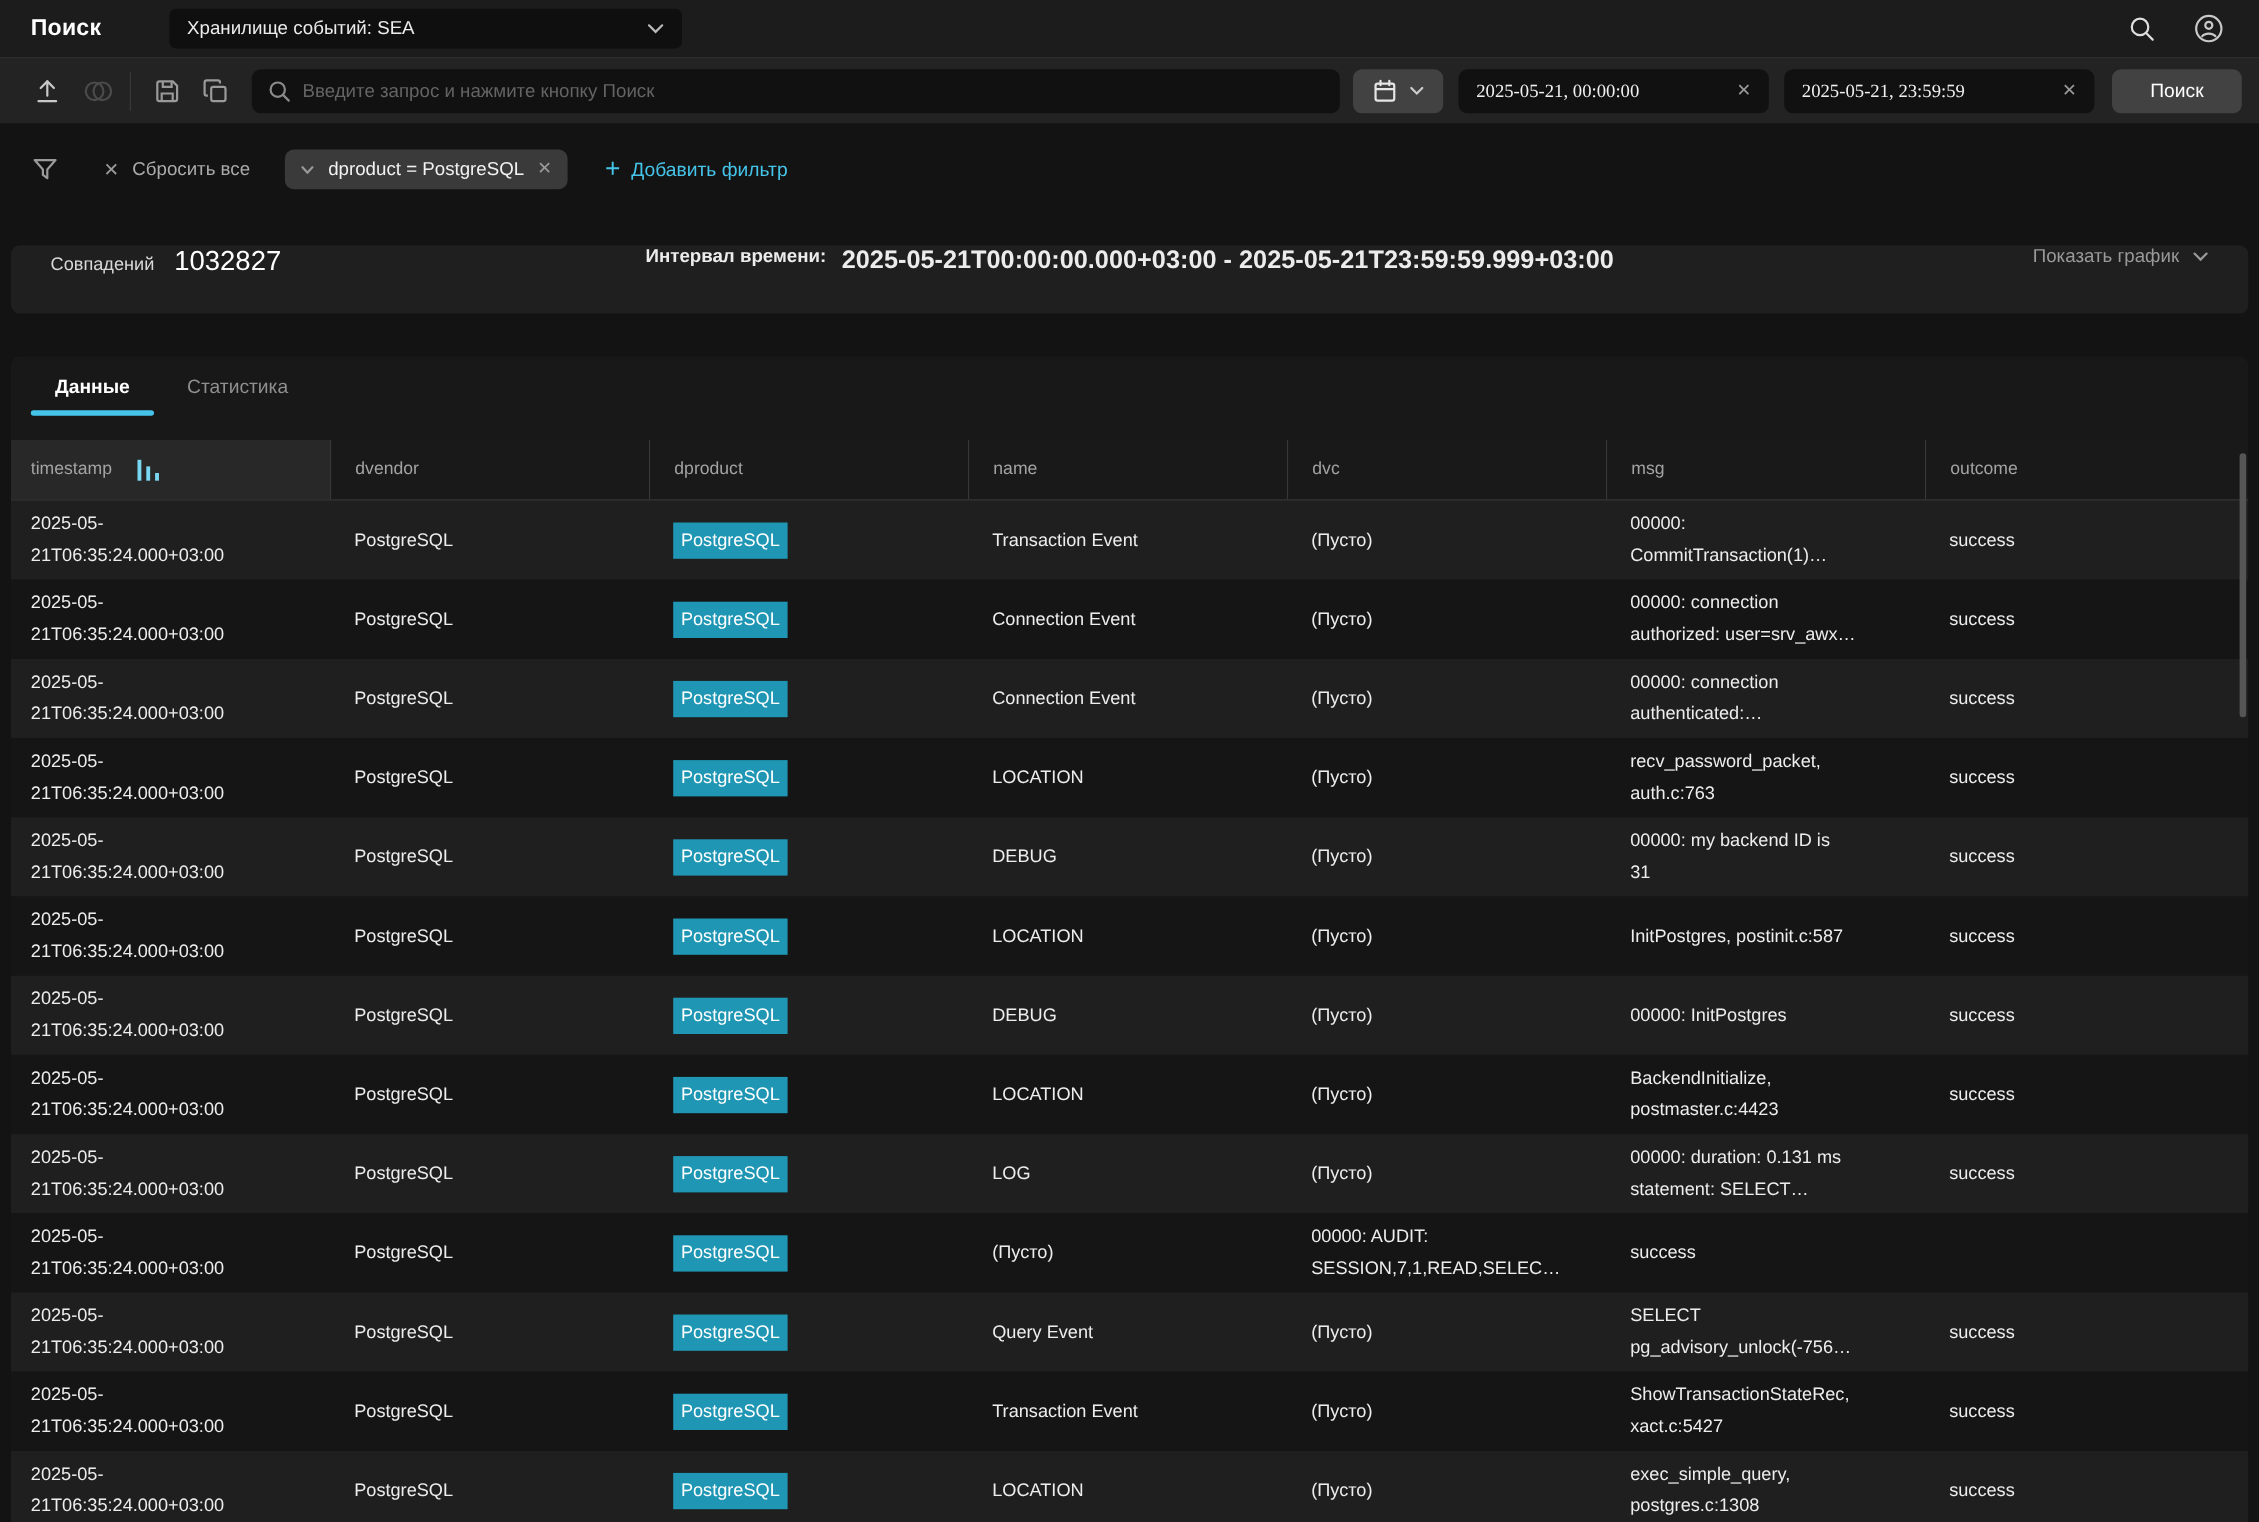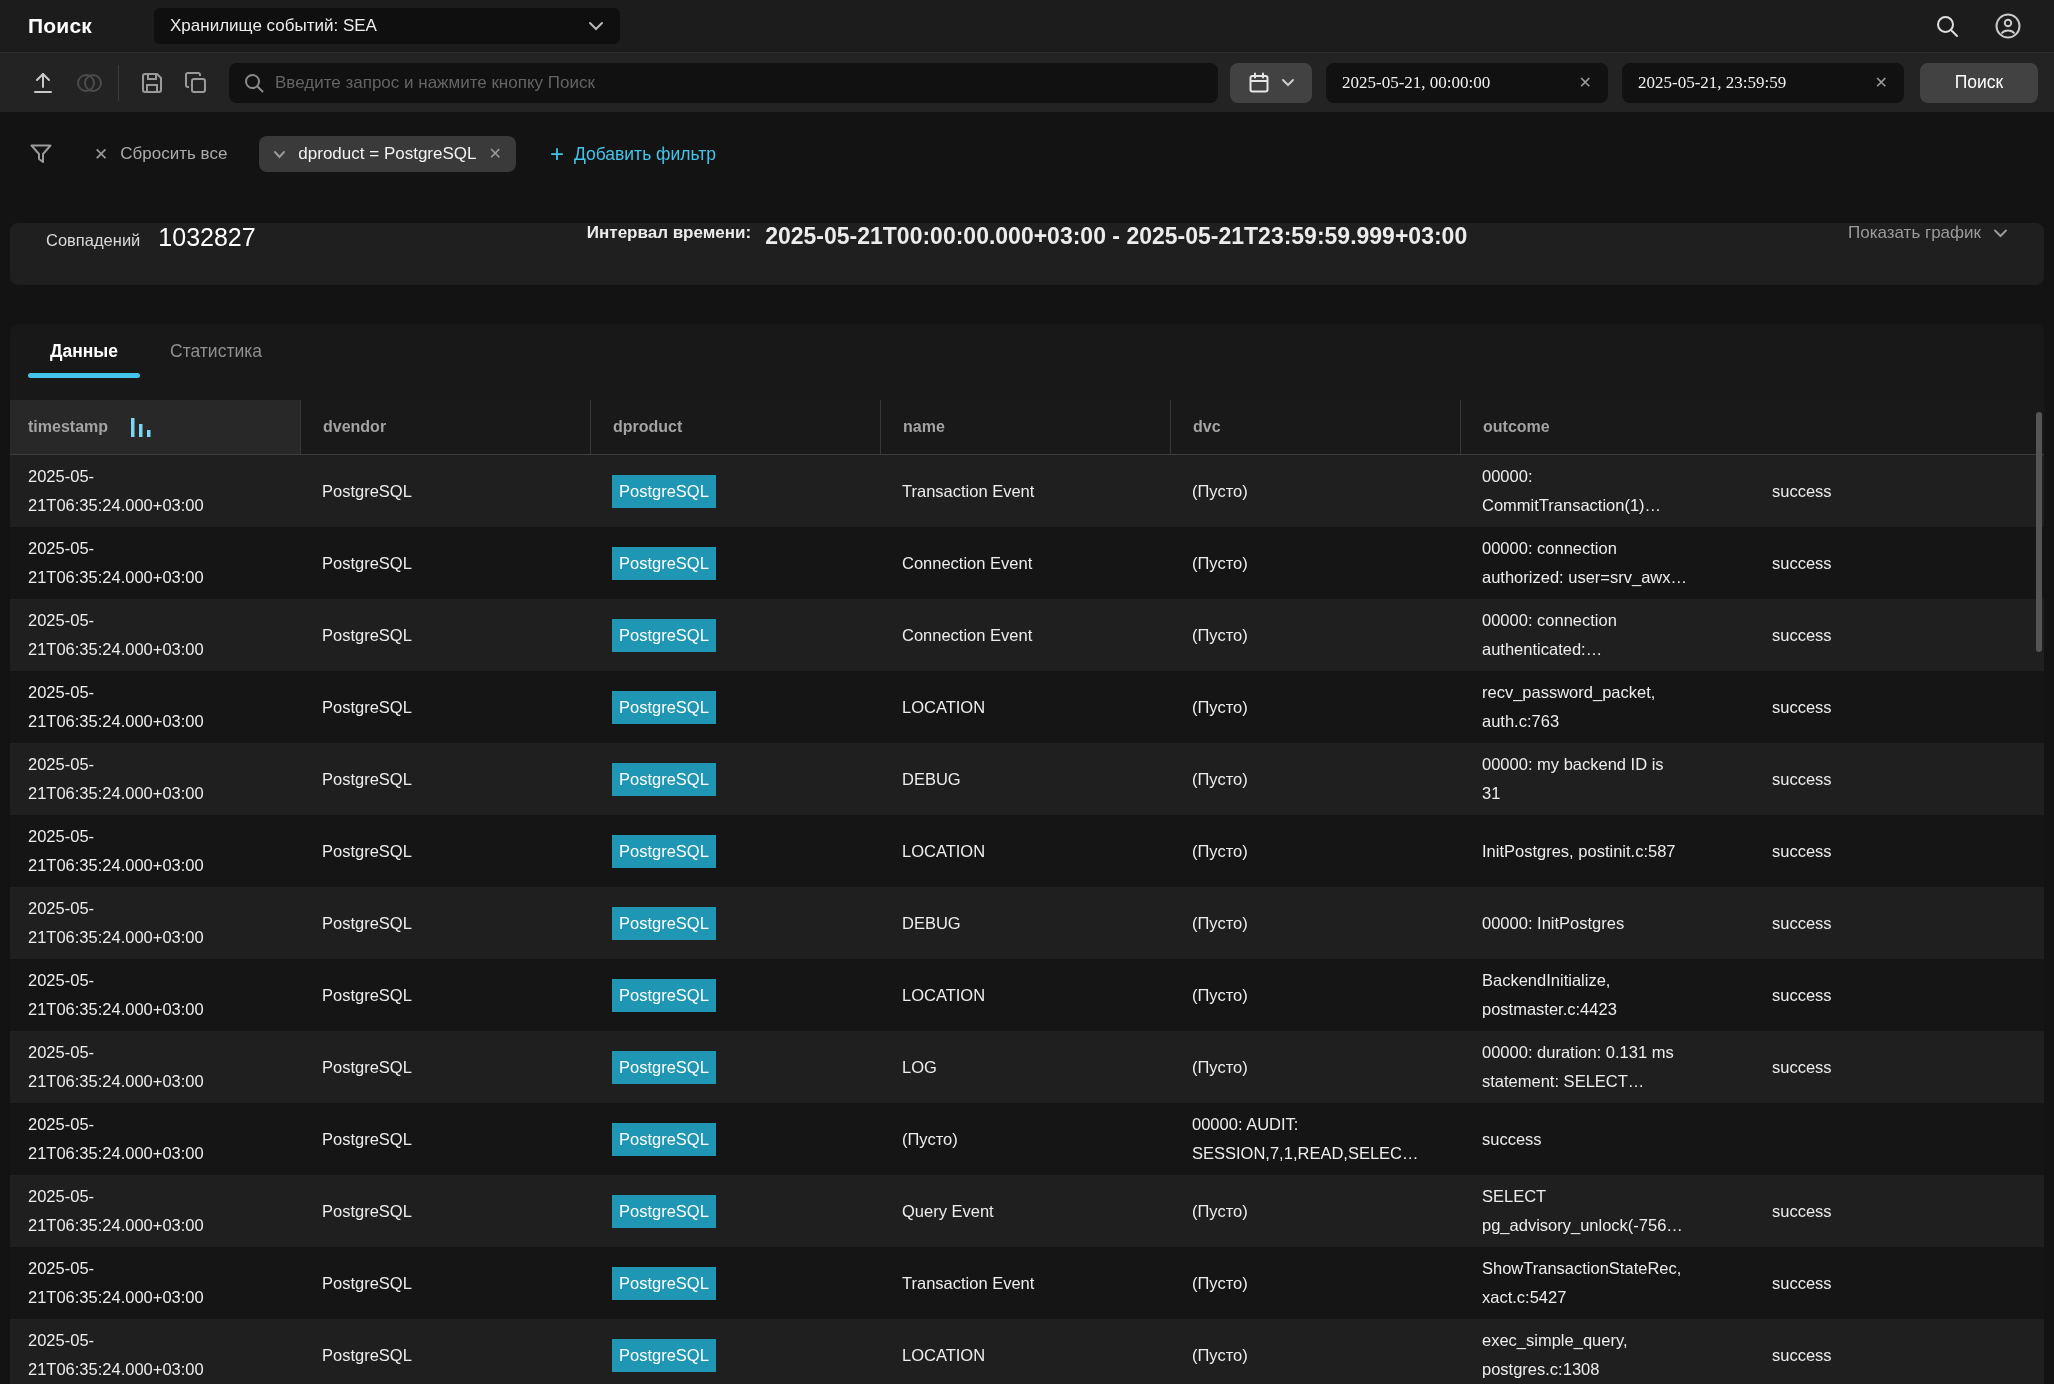--- a/index.html
+++ b/index.html
@@ -66,21 +66,21 @@
           border-radius:8px 8px 0 0; overflow:hidden; }
   .tabs { height:54px; display:flex; align-items:stretch; padding-left:14px; }
   .tab { position:relative; display:flex; align-items:center; padding:0 26px; cursor:pointer; }
   .tab .t-lbl { font-size:17.5px; color:#8f8f8f; }
   .tab.active .t-lbl { color:#ffffff; font-weight:bold; }
   .tab.active .underline { position:absolute; left:4px; right:4px; bottom:0; height:5px;
                            background:var(--accent); border-radius:3px; }
   .thead { position:relative; margin-top:22px; height:55px; background:#191919;
            border-bottom:1px solid #3c3c3c; display:flex; }
   .hcell { width:290px; display:flex; align-items:center; padding-left:22px;
-           font-size:16px; color:#a3a3a3; border-left:1px solid #383838;font-weight:bold; }
+           font-size:16px; color:#a3a3a3; border-left:1px solid #383838; }
   .hcell:first-child { width:290px; padding-left:18px; background:#282828; border-left:none; }
   .hcell:last-child { width:294px; }
   .sort-icn { margin-left:22px; display:flex; align-items:flex-end; }
 
   .trow { display:flex; height:72px; }
   .trow.light { background:#1f1f1f; }
   .trow.dark  { background:#151515; }
   .cell { width:290px; display:flex; align-items:center; padding-left:22px; padding-right:12px;
           font-size:16.5px; line-height:29px; color:#ededed; white-space:pre-line; }
   .cell:first-child { padding-left:18px; }
@@ -241,20 +241,23 @@
       <div class="hcell">
           <span>dproduct</span>
         </div>
       <div class="hcell">
           <span>name</span>
         </div>
       <div class="hcell">
           <span>dvc</span>
         </div>
       <div class="hcell">
+          <span>msg</span>
+        </div>
+      <div class="hcell">
           <span>outcome</span>
         </div>
     </div>
 
     <div>
         <div class="trow light">
           <div class="cell col-timestamp">2025-05-
 21T06:35:24.000+03:00</div>
           <div class="cell col-dvendor">PostgreSQL</div>
           <div class="cell col-dproduct"><span class="hl">PostgreSQL</span></div>

